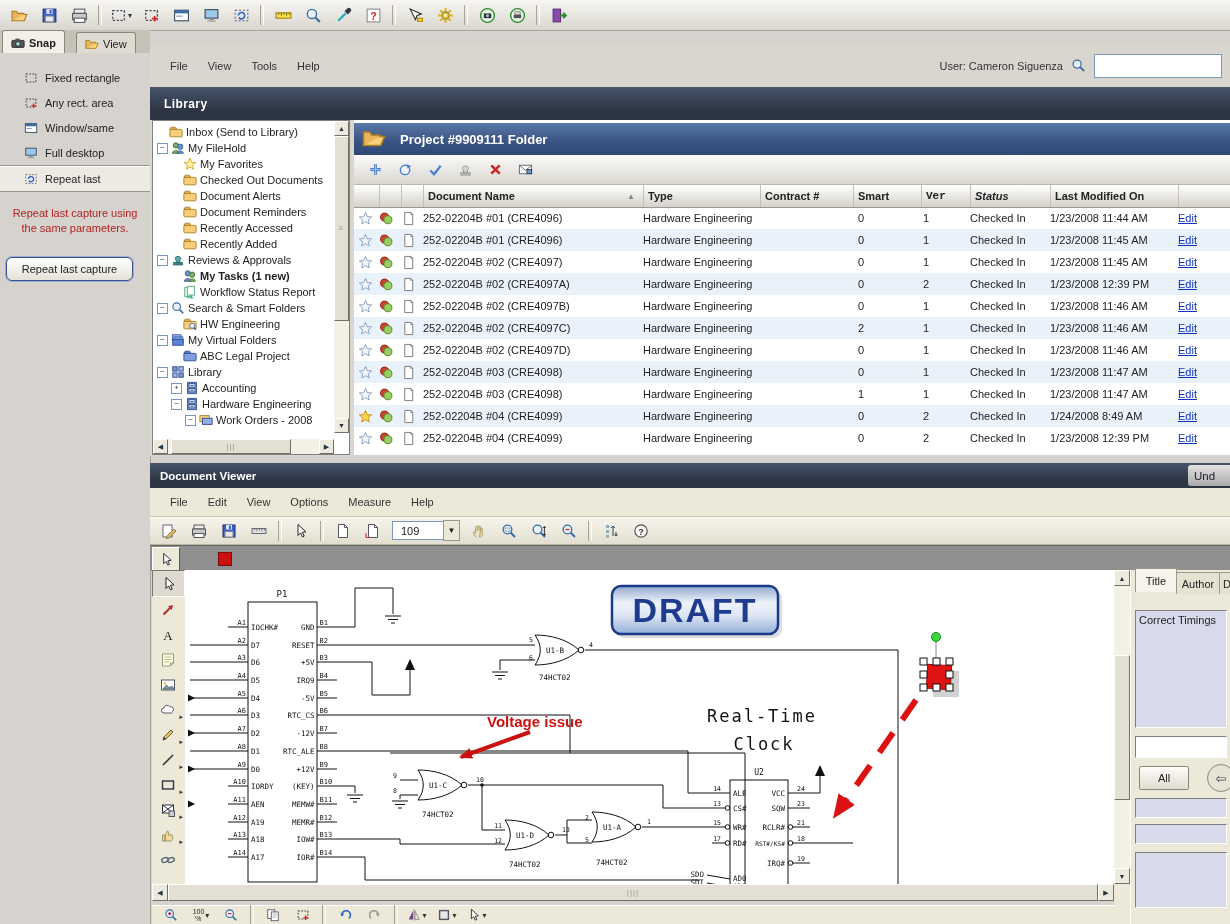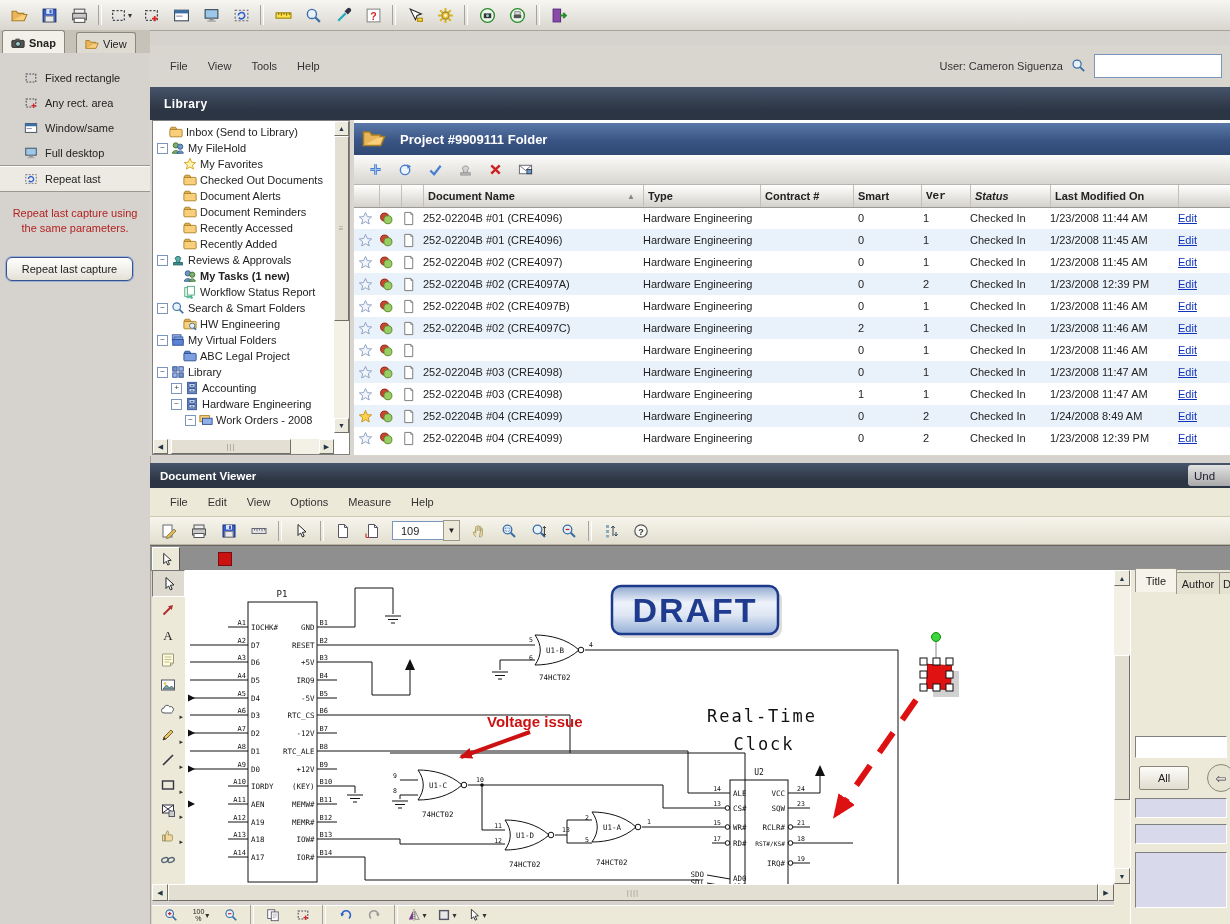--- a/index.html
+++ b/index.html
@@ -765,20 +765,21 @@
               <circle cx="6" cy="6.5" r="4.3" fill="#cc4433" stroke="#882211"></circle>
               <circle cx="9.5" cy="9.3" r="4.3" fill="#9acc66" stroke="#558822"></circle>
             </svg>
           </span>
           <span class="cell" style="left:47px;width:18px">
             <svg width="15" height="15" viewBox="0 0 16 16">
               <path d="M4,1.5 h6.5 l2,2 V14.5 H4 z" fill="#fff" stroke="#777"></path>
               <path d="M10.5,1.5 v2 h2" fill="none" stroke="#777"></path>
             </svg>
           </span>
+          <span class="cell" style="left:69px;width:216px">252-02204B #02 (CRE4097D)</span>
           <span class="cell" style="left:289px;width:114px">Hardware Engineering</span>
           <span class="cell" style="left:406px;width:84px"></span>
           <span class="cell" style="left:490px;width:34px;justify-content:center">0</span>
           <span class="cell" style="left:560px;width:24px;justify-content:center">1</span>
           <span class="cell" style="left:616px;width:76px">Checked In</span>
           <span class="cell" style="left:696px;width:126px">1/23/2008 11:46 AM</span>
           <span class="cell editlink" style="left:824px">Edit</span>
         </div>
         <div class="lrow alt" style="top: 154px;">
           <span class="cell" style="left:4px;width:18px">
@@ -1338,20 +1339,23 @@
     <div class="sb-thumb" style="left:0;top:85px;width:16px;height:145px"></div>
     <div class="sb-btn" style="left:0;top:298px;width:16px;height:16px">▼</div>
   </div>
 
   <div id="right-panel" class="abs">
     <div style="position:relative;height:42px">
       <div class="rp-tab active" style="left:4px;width:40px">Title</div>
       <div class="rp-tab" style="left:45px;width:42px;top:2px">Author</div>
       <div class="rp-tab" style="left:88px;width:14px;top:2px">D</div>
     </div>
+    <div class="rp-box" style="top:40px;height:118px;padding:3px">
+      <div>Correct Timings</div>
+    </div>
     <input id="rp-input" style="">
     <div id="rp-all">All</div>
     <div id="rp-circle">⇦</div>
     <div class="rp-box" style="top:228px;height:20px"></div>
     <div class="rp-box" style="top:254px;height:20px"></div>
     <div class="rp-box" style="top:282px;height:56px"></div>
   </div>
 
   <div id="hscroll2" class="abs">
     <div class="sb-btn" style="left:0;top:0;width:16px;height:17px">◀</div>

